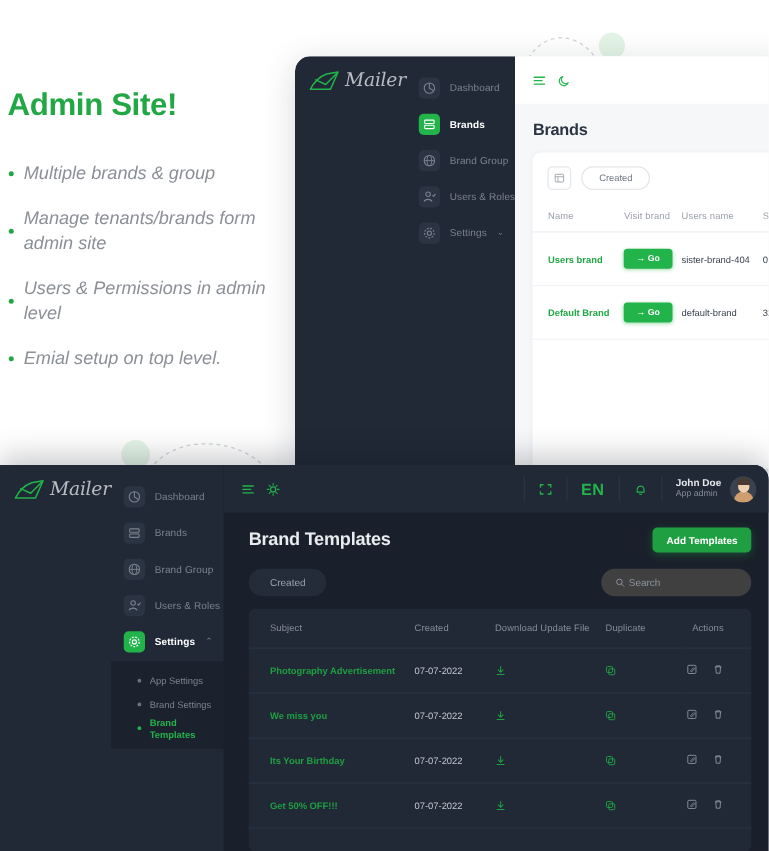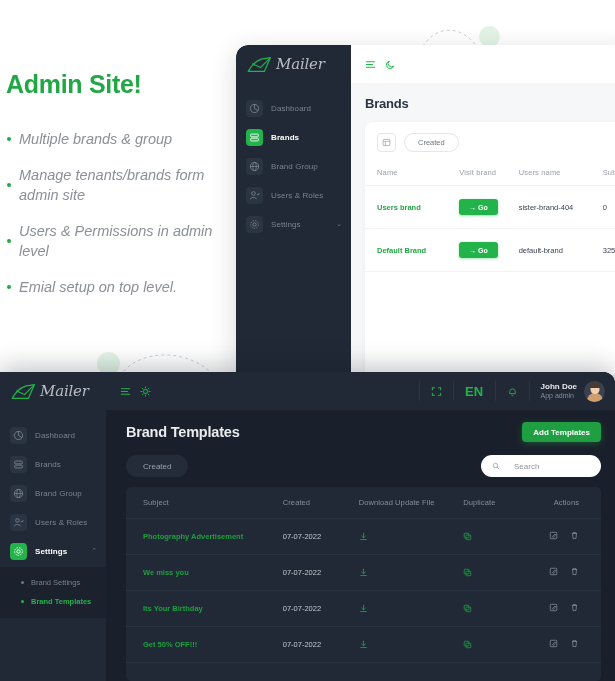--- a/index.html
+++ b/index.html
@@ -40,21 +40,21 @@
   #win-top {
     position: absolute; left: 236px; top: 45px; width: 400px; height: 330px;
     background: #f6f7f9;
     border-top-left-radius: 12px;
     box-shadow: 0 6px 26px rgba(20,25,40,.17);
     overflow: hidden;
     display: flex;
   }
   .sb-dark {
     background: #212936; flex: 0 0 115px; height: 100%;
-    display: flex; flex-direction: column;
+    display: flex; flex-direction: row;
   }
   #win-top .sb-dark { border-top-left-radius: 12px; }
   .sb-logo { height: 38px; display: flex; align-items: center; padding-left: 10px; gap: 4px; }
   .logo-mark { width: 26px; height: 19px; flex: none; }
   .logo-word {
     font-family: "DejaVu Serif", serif; font-style: italic;
     font-size: 15px; color: #b9bcc2; letter-spacing: -.2px;
   }
   .sb-nav { padding-top: 12px; display: flex; flex-direction: column; gap: 3px; }
   .sb-item {
@@ -169,21 +169,21 @@
     border-radius: 4px; height: 20px; padding: 0 11px; display: flex; align-items: center;
     cursor: pointer; box-shadow: 0 2px 7px rgba(31,159,65,.35);
   }
   .wb-filterrow { display: flex; align-items: center; margin-top: 13px; }
   .wb-chip {
     height: 22px; border-radius: 12px; background: #242c3a; padding: 0 17px;
     display: flex; align-items: center; font-size: 8px; color: #9aa1ac; cursor: pointer;
   }
   .wb-search {
     margin-left: auto; height: 22px; width: 120px; border-radius: 12px;
-    background: #ffffff; display: flex; align-items: center; gap: 14px;
+    background: #404040; display: flex; align-items: center; gap: 3px;
     padding: 0 11px; cursor: text;
   }
   .wb-search svg { width: 8px; height: 8px; flex: none; }
   .wb-search span { font-size: 8px; color: #8d949f; }
   .wb-card {
     margin-top: 10px; background: #212936; border-radius: 5px;
     flex: 1; min-height: 0; overflow: hidden;
   }
   table.wb-tbl { width: 100%; border-collapse: collapse; }
   table.wb-tbl th {
@@ -397,20 +397,24 @@
           <span class="sb-ico on">
             <svg viewBox="0 0 16 16">
                 <circle cx="8" cy="8" r="2.4" fill="none" stroke="#fff" stroke-width="1.4"></circle>
                 <circle cx="8" cy="8" r="5.6" fill="none" stroke="#fff" stroke-width="1.4" stroke-dasharray="2.2,1.6"></circle>
               </svg>
           </span>
           <span class="sb-lbl">Settings</span>
           <span class="sb-caret">⌃</span>
         </div>
         <div class="sb-sub">
+          <div class="sb-subitem">
+            <span class="sb-dot"></span>
+            <span class="sb-sublbl">App Settings</span>
+          </div>
           <div class="sb-subitem">
             <span class="sb-dot"></span>
             <span class="sb-sublbl">Brand Settings</span>
           </div>
           <div class="sb-subitem on">
             <span class="sb-dot"></span>
             <span class="sb-sublbl">Brand Templates</span>
           </div>
         </div>
       </nav>

